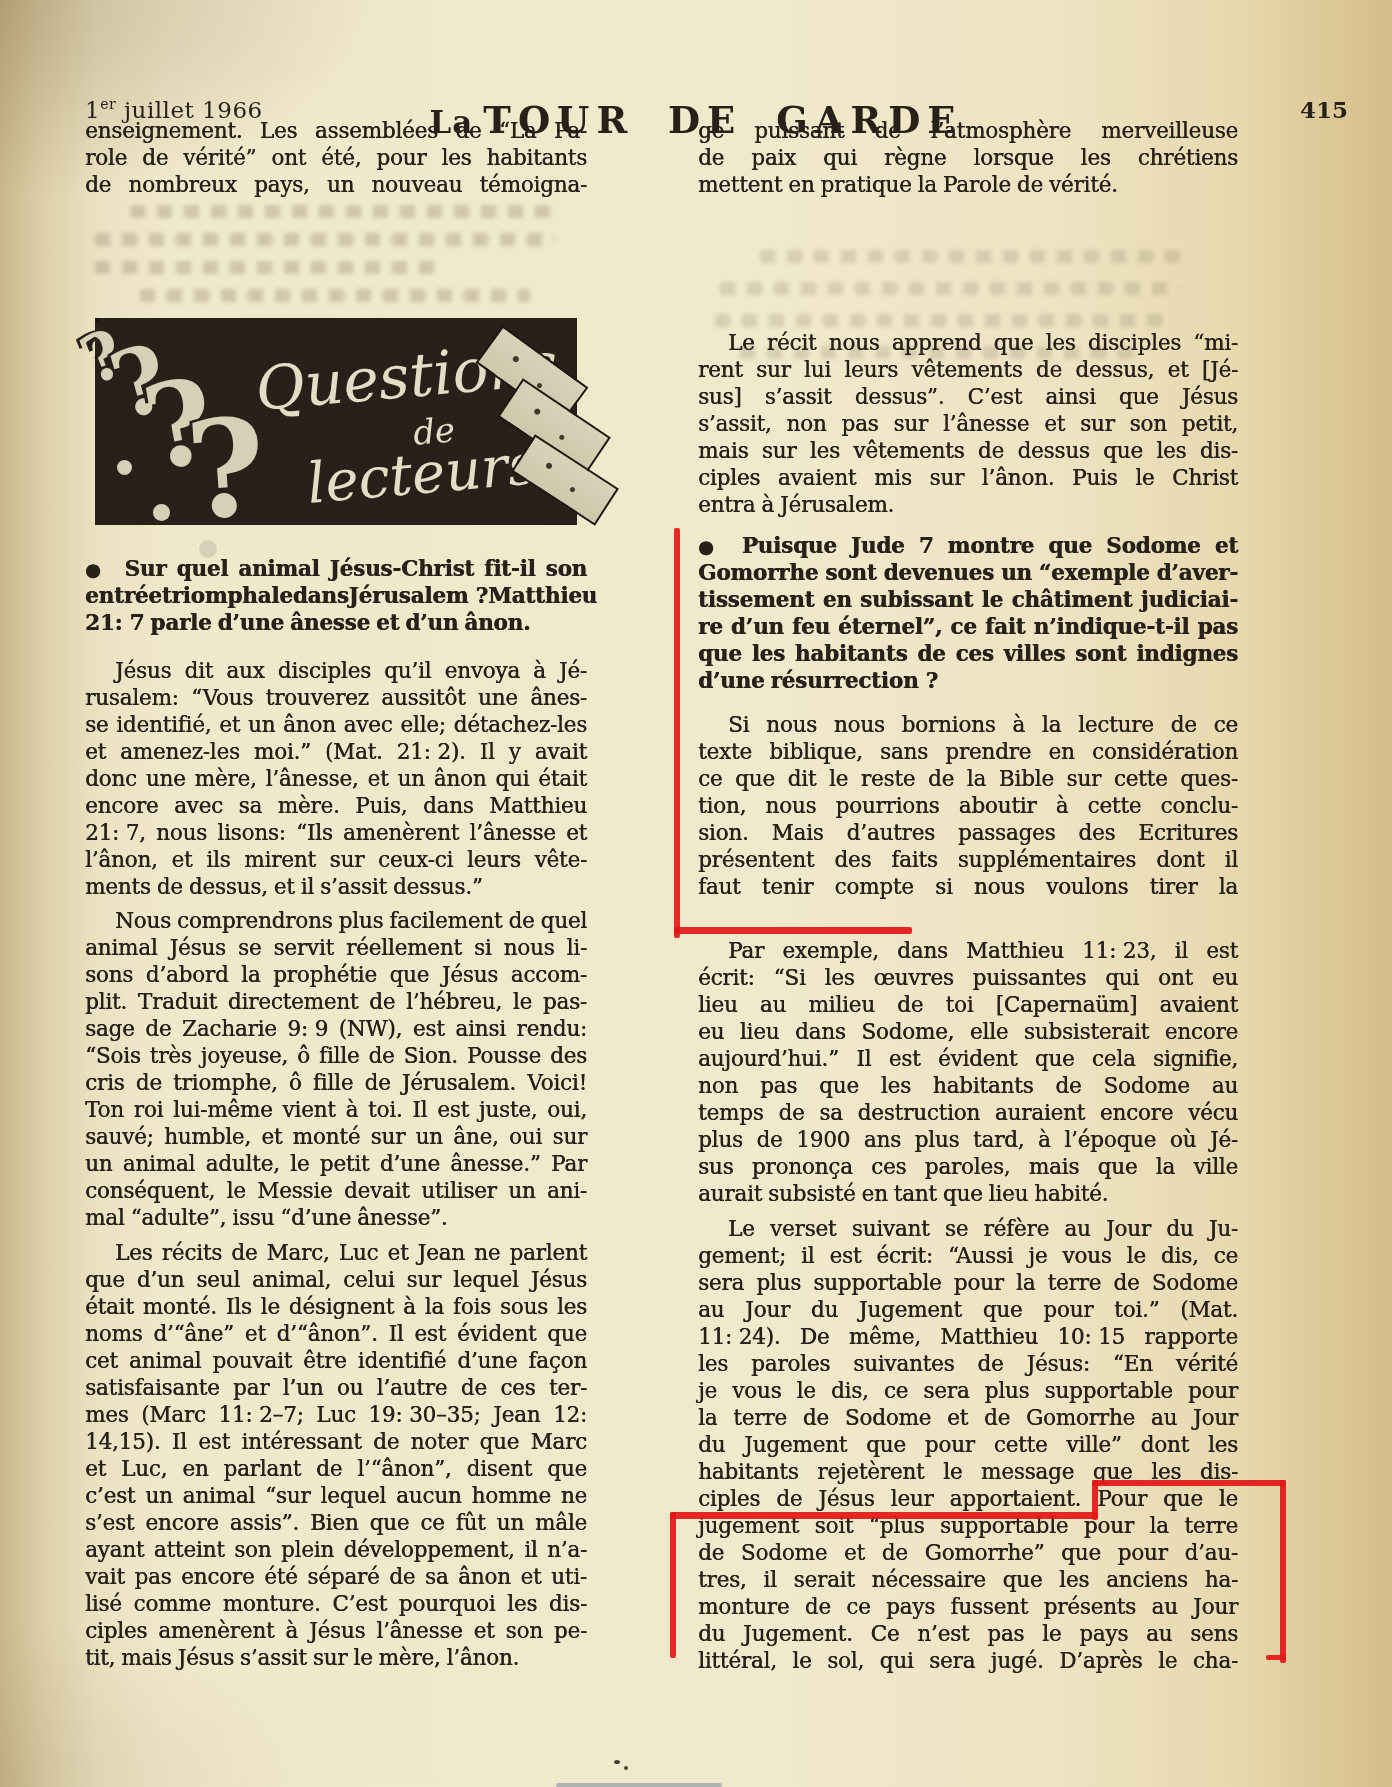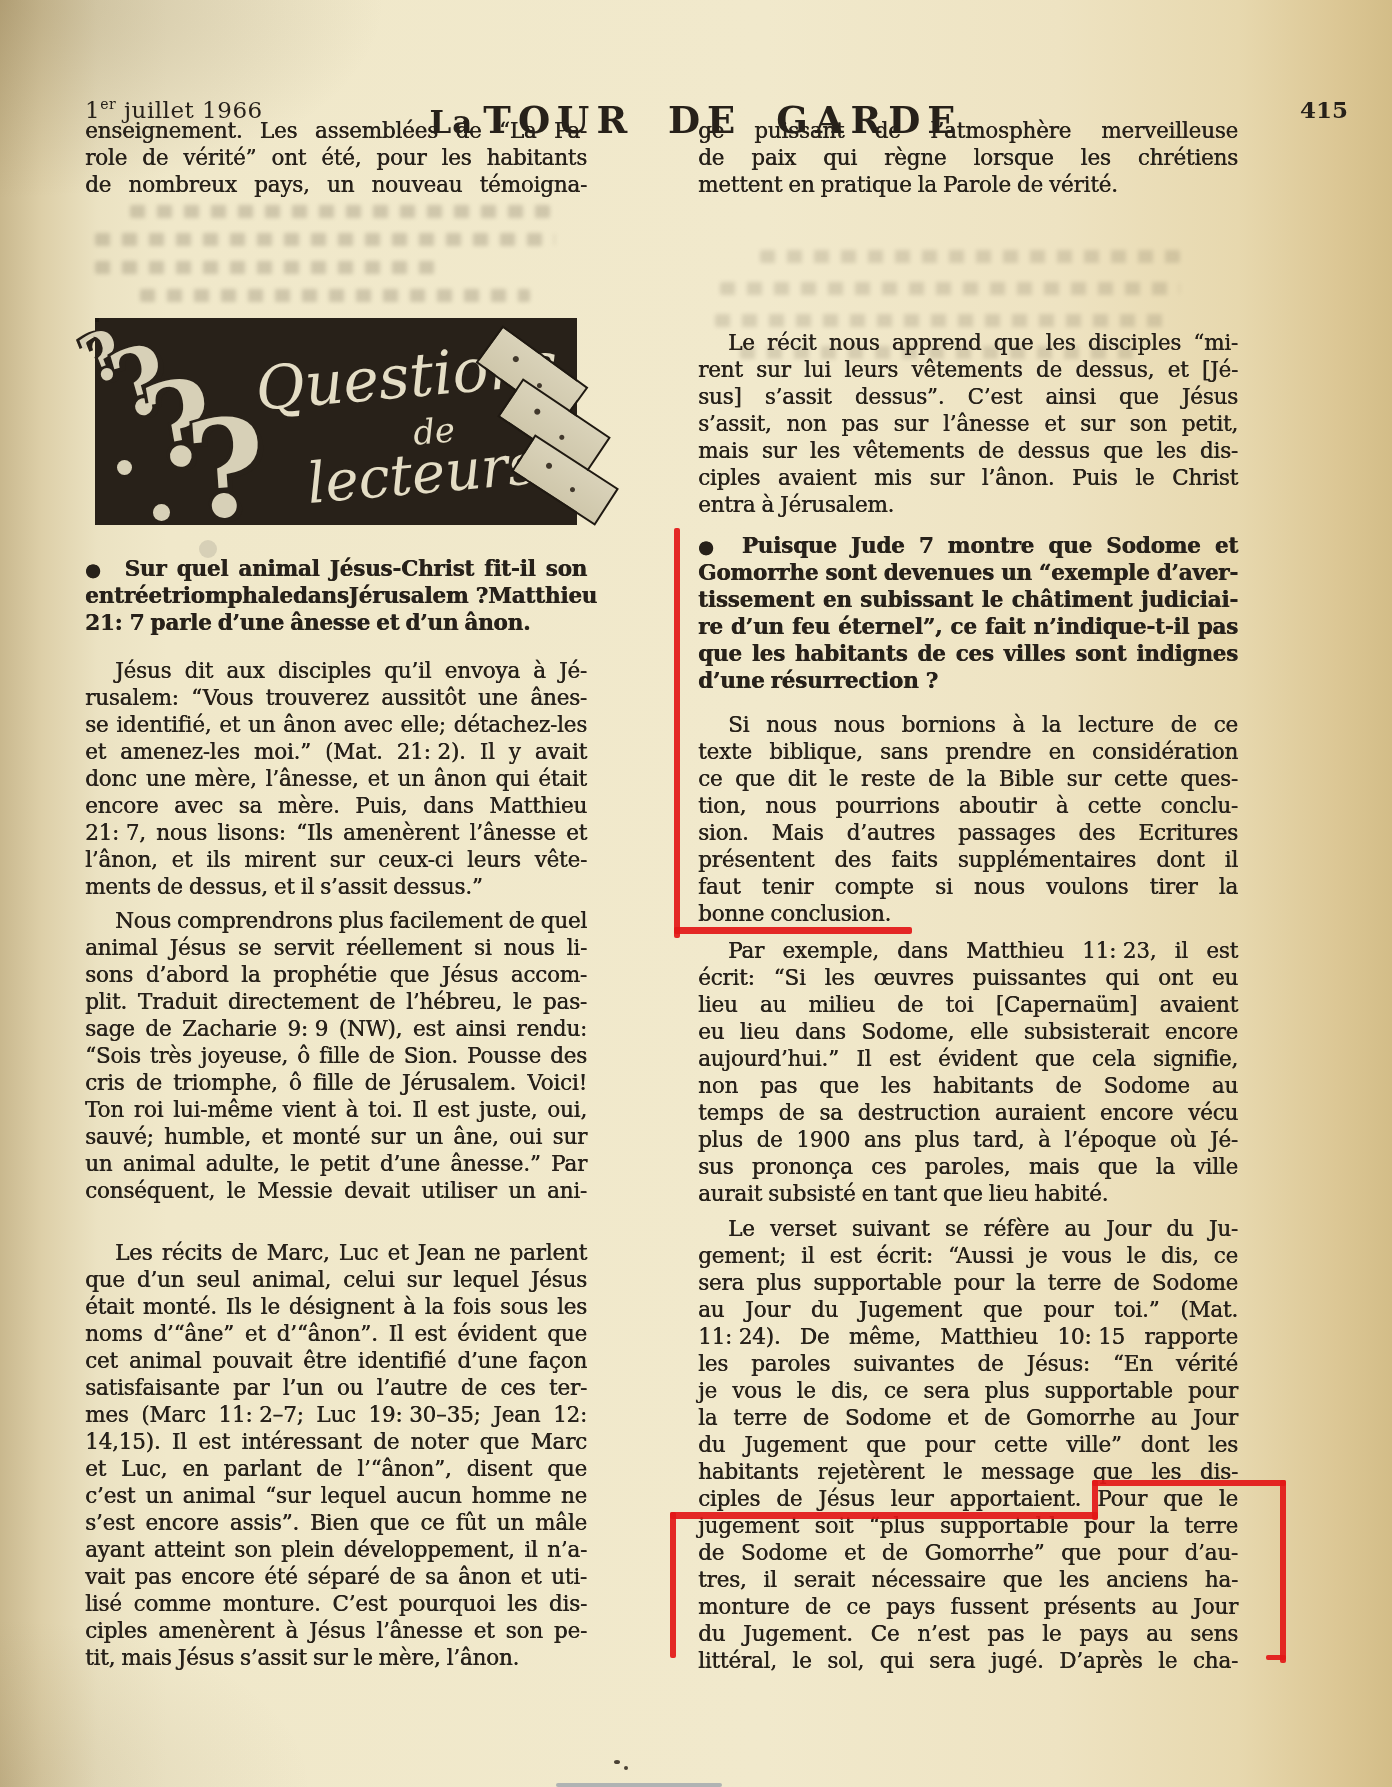--- a/index.html
+++ b/index.html
@@ -335,20 +335,27 @@
         </div>
         <div class="line">
           <span class="word">conséquent,</span>
           <span class="word">le</span>
           <span class="word">Messie</span>
           <span class="word">devait</span>
           <span class="word">utiliser</span>
           <span class="word">un</span>
           <span class="word">ani-</span>
         </div>
+        <div class="line endline">
+          <span class="word">mal</span>
+          <span class="word">“adulte”,</span>
+          <span class="word">issu</span>
+          <span class="word">“d’une</span>
+          <span class="word">ânesse”.</span>
+        </div>
       </div>
     <div class="block" style="top:1240px">
         <div class="line indent">
           <span class="word">Les</span>
           <span class="word">récits</span>
           <span class="word">de</span>
           <span class="word">Marc,</span>
           <span class="word">Luc</span>
           <span class="word">et</span>
           <span class="word">Jean</span>
@@ -718,24 +725,20 @@
         </div>
         <div class="line">
           <span class="word">faut</span>
           <span class="word">tenir</span>
           <span class="word">compte</span>
           <span class="word">si</span>
           <span class="word">nous</span>
           <span class="word">voulons</span>
           <span class="word">tirer</span>
           <span class="word">la</span>
-        </div>
-        <div class="line endline">
-          <span class="word">bonne</span>
-          <span class="word">conclusion.</span>
         </div>
       </div>
     <div class="block" style="top:938px">
         <div class="line indent">
           <span class="word">Par</span>
           <span class="word">exemple,</span>
           <span class="word">dans</span>
           <span class="word">Matthieu</span>
           <span class="word">11:&nbsp;23,</span>
           <span class="word">il</span>

